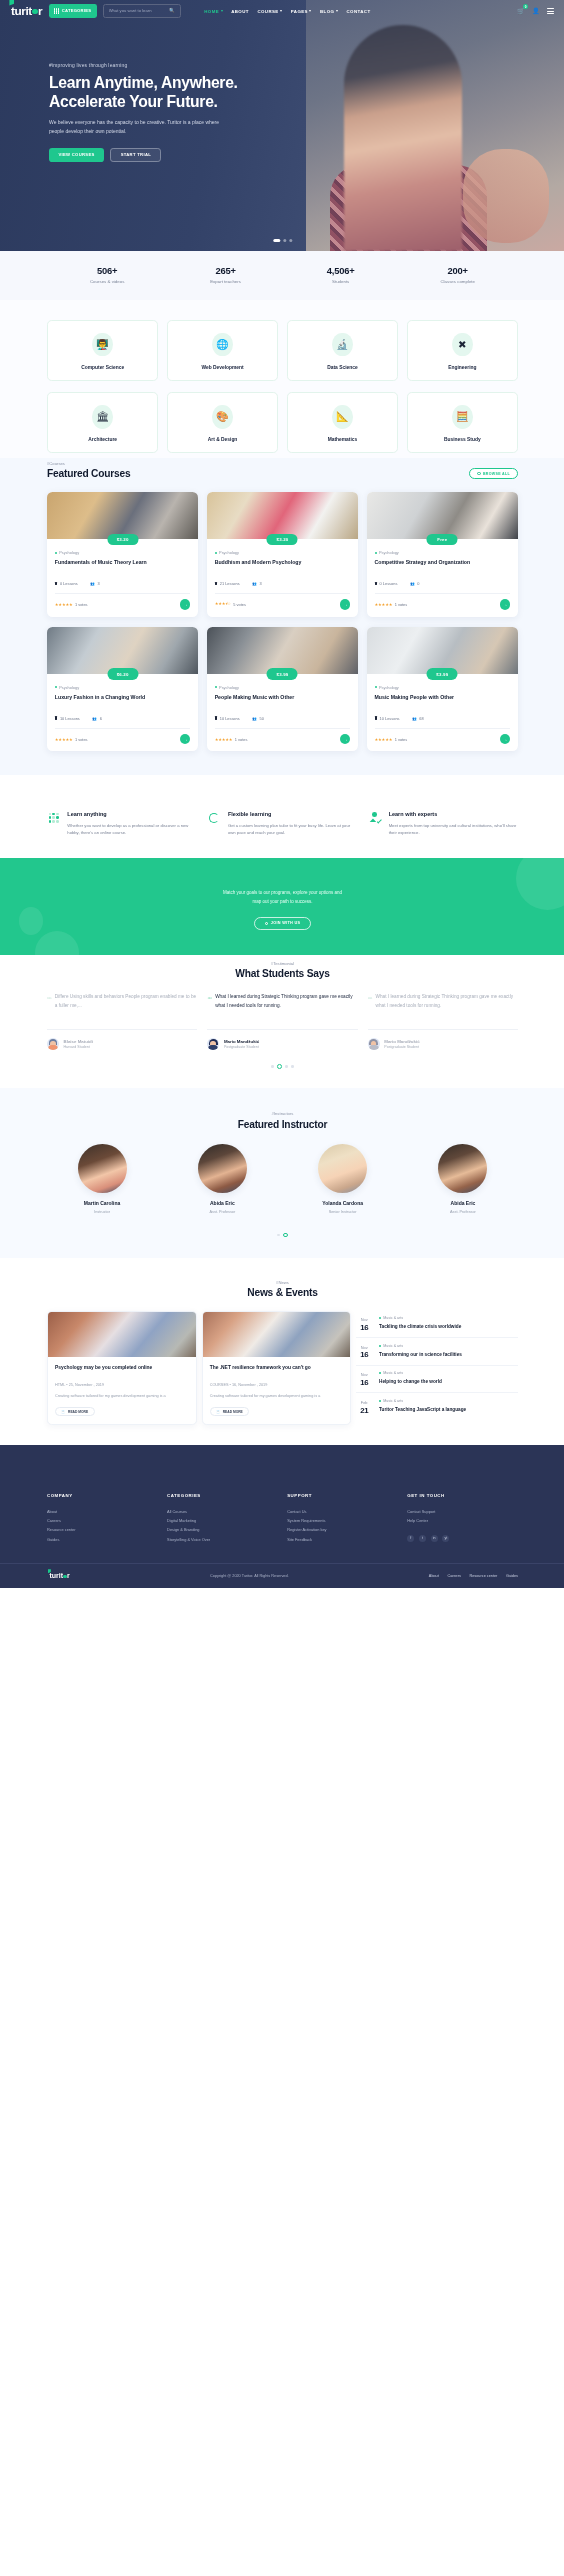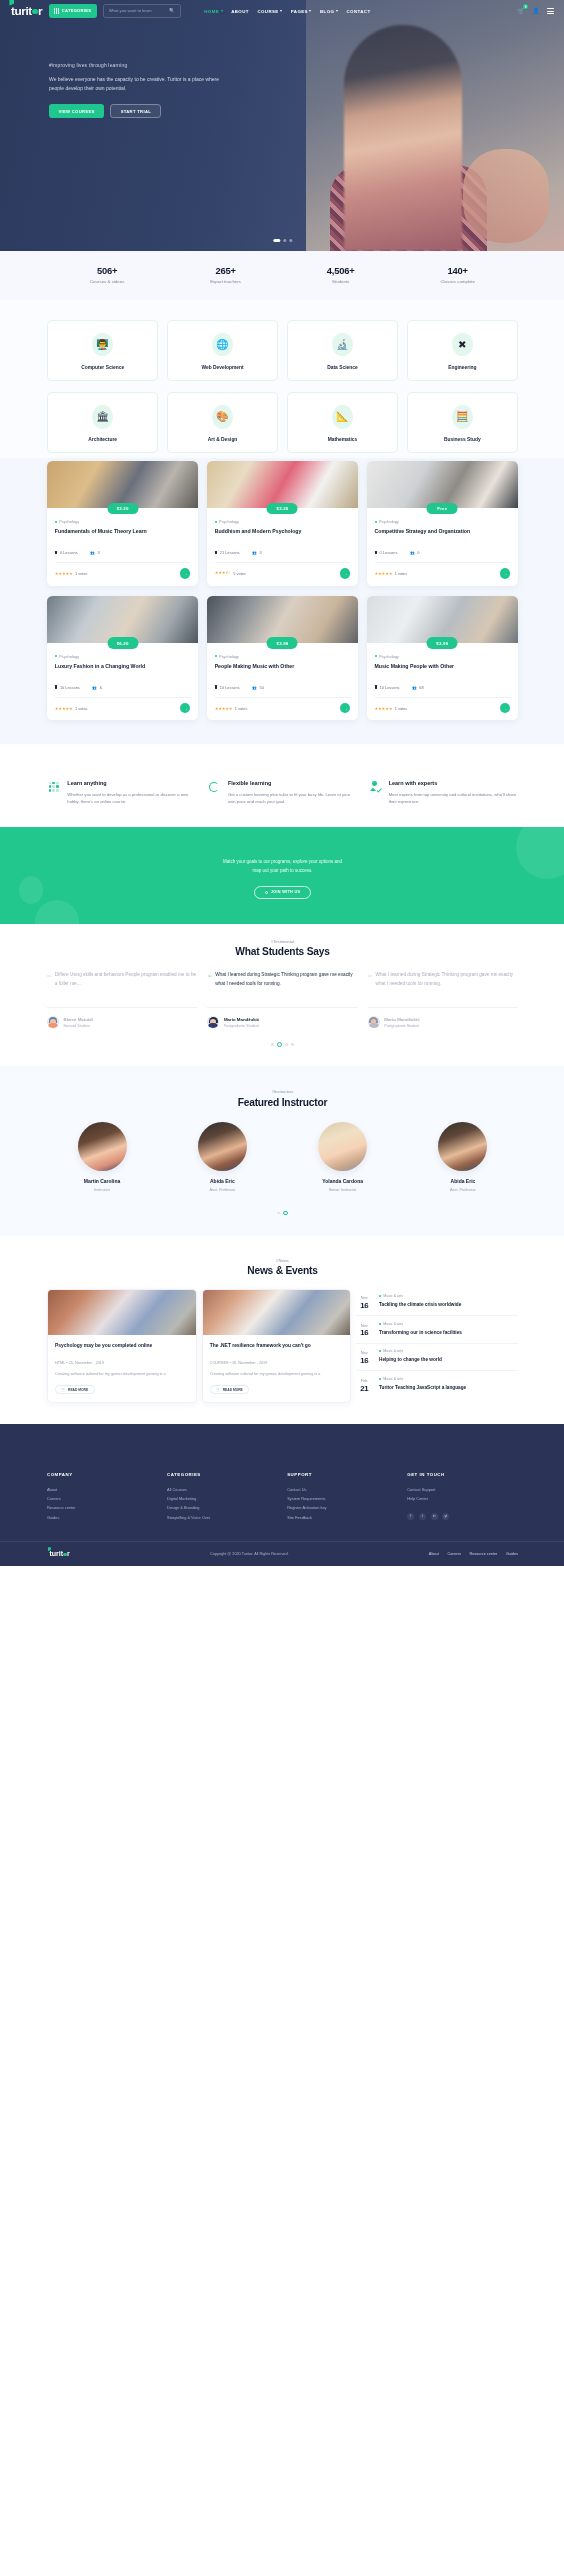--- a/index.html
+++ b/index.html
@@ -129,21 +129,21 @@
   .b3{width:44px;height:44px;left:35px;bottom:-20.4px}
   .cta h2{font-size:10.2px;font-weight:700;color:#fff;position:relative;letter-spacing:-0.2px}
   .cta p{font-size:4.5px;line-height:2;color:#e6fff5;margin-top:7px;position:relative}
   .cta button{margin-top:11px;position:relative;display:inline-flex;align-items:center;gap:3.1px;
     background:transparent;border:0.8px solid rgba(255,255,255,.75);color:#fff;border-radius:8.6px;height:12.6px;
     padding:0 9.4px;font-size:3.8px;font-weight:700;letter-spacing:0.3px;cursor:pointer;font-family:inherit}
   .ringw{width:3.1px;height:3.1px;border:0.8px solid #fff;border-radius:50%;position:relative}
   .ringw:after{content:"";position:absolute;inset:0.8px;background:#fff;border-radius:50%}
 
   
-  .tst-wrap{background:#fff;padding:15px 0 19px}
+  .tst-wrap{background:#fff;padding:6px 0 19px}
   .tst-grid{display:grid;grid-template-columns:repeat(3,1fr);gap:10.2px;margin-top:14px}
   .tst-txt{font-size:4.7px;line-height:1.85;color:#a8aeba;position:relative;padding-left:7.8px;min-height:27px}
   .tst-txt.on{color:#202a40}
   .qm{position:absolute;left:0;top:0.8px;color:#cfe9df;font-size:5.5px;font-weight:700;letter-spacing:-0.8px}
   .tst-txt.on .qm{color:#9fe0c5}
   .tst-card{border-top:0.8px solid #eef1f6;margin-top:8.6px;padding-top:8.6px;display:flex;align-items:center;gap:4.7px}
   .av{width:11.8px;height:11.8px;border-radius:50%;flex:0 0 11.8px;background:#dfe7f5;position:relative;overflow:hidden}
   .av .hair{position:absolute;left:1.6px;top:0.8px;right:1.6px;height:5.5px;border-radius:4.7px 4.7px 0 0}
   .av .face{position:absolute;left:3.1px;top:3.1px;width:5.5px;height:5.5px;border-radius:50%;background:#f0c3a6}
   .av .shirt{position:absolute;left:0.8px;bottom:0;right:0.8px;height:4.7px;border-radius:3.9px 3.9px 0 0}
@@ -281,20 +281,24 @@
       <span class="burger">
           <i></i>
           <i></i>
           <i></i>
         </span>
     </div>
   </div>
 
   <div class="hero-body">
     <div class="tagline">#improving lives through learning</div>
+    <h1 class="hero-title">
+      <span>Learn Anytime, Anywhere.</span><br>
+      <span>Accelerate Your Future.</span>
+    </h1>
     <p class="hero-sub">We believe everyone has the capacity to be creative. Turitor is a place where people develop their own potential.</p>
     <div class="hero-btns">
       <button class="btn-g">VIEW COURSES</button>
       <button class="btn-o">START TRIAL</button>
     </div>
   </div>
   <div class="hero-dots">
       <i class="on"></i>
       <i></i>
       <i></i>
@@ -310,21 +314,21 @@
         </div>
     <div>
       <div class="stat-num">265+</div>
       <div class="stat-lbl">Expart teachers</div>
         </div>
     <div>
       <div class="stat-num">4,506+</div>
       <div class="stat-lbl">Students</div>
         </div>
     <div>
-      <div class="stat-num">140+</div>
+      <div class="stat-num">200+</div>
       <div class="stat-lbl">Classes complete</div>
         </div>
   </div>
     </div>
 </div>
 
 <div class="subj-wrap sec">
   <div class="wrap">
     <div class="subj-grid">
       <div class="subj">
@@ -358,20 +362,30 @@
       <div class="subj" style="margin-top:2.4px">
           <div class="subj-ic">🧮</div>
           <div class="subj-nm">Business Study</div>
         </div>
     </div>
   </div>
 </div>
 
 <div class="courses-wrap sec">
   <div class="wrap">
+    <div class="sec-head">
+      <div>
+        <div class="eyebrow">#Courses</div>
+        <div class="sec-title">Featured Courses</div>
+      </div>
+      <button class="browse">
+        <span class="ring"></span>
+        <span>BROWSE ALL</span>
+      </button>
+    </div>
 
     <div class="crs-grid">
       <div class="crs">
         <div class="crs-img i1">
             <div class="price">$3.20</div>
           </div>
         <div class="crs-body">
           <div class="crs-cat">
               <i></i>
               <span>Psychology</span>

